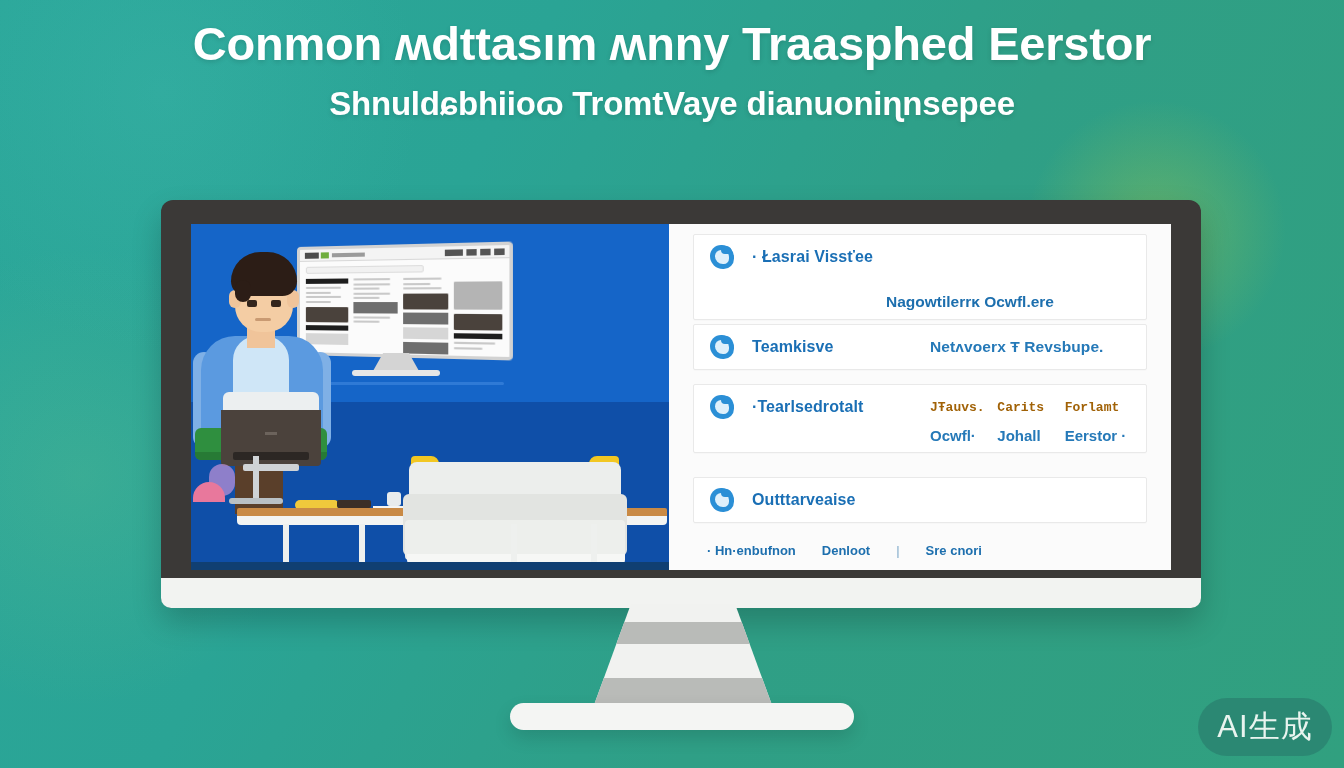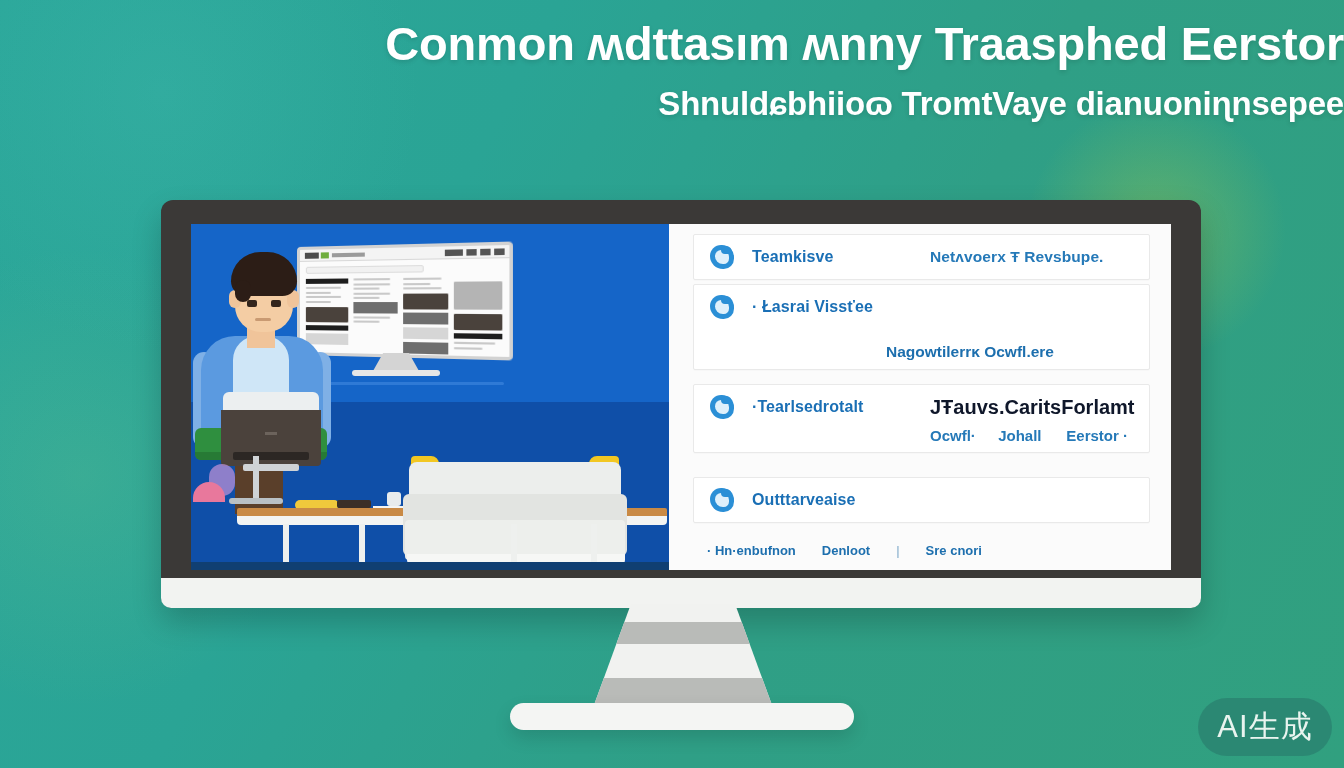--- a/index.html
+++ b/index.html
@@ -27,21 +27,21 @@
     width: 1344px;
     text-align: center;
     color: #ffffff;
     font-weight: bold;
     font-size: 47px;
     line-height: 60px;
     letter-spacing: -0.2px;
     text-shadow: 0 2px 5px rgba(0,0,0,0.13);
     white-space: nowrap;
   }
-  #headline .hl-line { display: block; text-align: right; }
+  #headline .hl-line { display: block; }
   #headline .hl-line.l2 { font-size: 33px; }
 
   
   #monitor {
     position: absolute;
     left: 161px; top: 200px;
     width: 1040px; height: 408px;
     background: #3b3937;
     border-radius: 12px;
     box-shadow: 0 14px 30px rgba(0,0,0,0.20);
@@ -246,21 +246,21 @@
     letter-spacing: 0.1px;
   }
   .lsub {
     color: #1d6fae;
     font-size: 15.5px;
     font-weight: bold;
     margin-top: 22px;
     padding-left: 178px;
   }
   .cols3 { display:flex; flex:1 1 auto; }
-  .cols3 > span { flex:1 1 0; color:#0f172a; font-size:20px; font-weight:bold; }
+  .cols3 > span { flex:1 1 0; color:#a16207; font-size:13px; font-weight:bold;font-family:Liberation Mono, monospace; }
   .cols3row2 { display:flex; padding-left:222px; margin-top:6px; }
   .cols3row2 > span { flex:1 1 0; color:#2579b8; font-size:15px; font-weight:bold; }
   .lfooter {
     display:flex; align-items:center; gap:26px;
     padding: 16px 14px 0 14px;
     color:#1d6fae; font-size:13px; font-weight:bold;
   }
   .lfooter .sep { color:#7fa9c9; font-weight:normal; }
 
   
@@ -401,35 +401,35 @@
 
       <div id="listpane">
 
         <div class="lcard">
           <div class="lrow">
             <span class="licon">
               <span class="blob"></span>
               <span class="inner"></span>
               <span class="nick"></span>
             </span>
-            <span class="ltitle">Teamkisve</span>
-            <span class="lmeta">Netʌvoerx  Ŧ Revsbupe.</span>
-          </div>
+            <span class="ltitle">· Łasrai Vissťee</span>
+          </div>
+          <div class="lsub">Nagowtilerrĸ Ocwfl.ere</div>
         </div>
 
         <div class="lcard">
           <div class="lrow">
             <span class="licon">
               <span class="blob"></span>
               <span class="inner"></span>
               <span class="nick"></span>
             </span>
-            <span class="ltitle">· Łasrai Vissťee</span>
-          </div>
-          <div class="lsub">Nagowtilerrĸ Ocwfl.ere</div>
+            <span class="ltitle">Teamkisve</span>
+            <span class="lmeta">Netʌvoerx  Ŧ Revsbupe.</span>
+          </div>
         </div>
 
         <div class="lcard" style="margin-top:14px;">
           <div class="lrow">
             <span class="licon">
               <span class="blob"></span>
               <span class="inner"></span>
               <span class="nick"></span>
             </span>
             <span class="ltitle">·Tearlsedrotalt</span>

